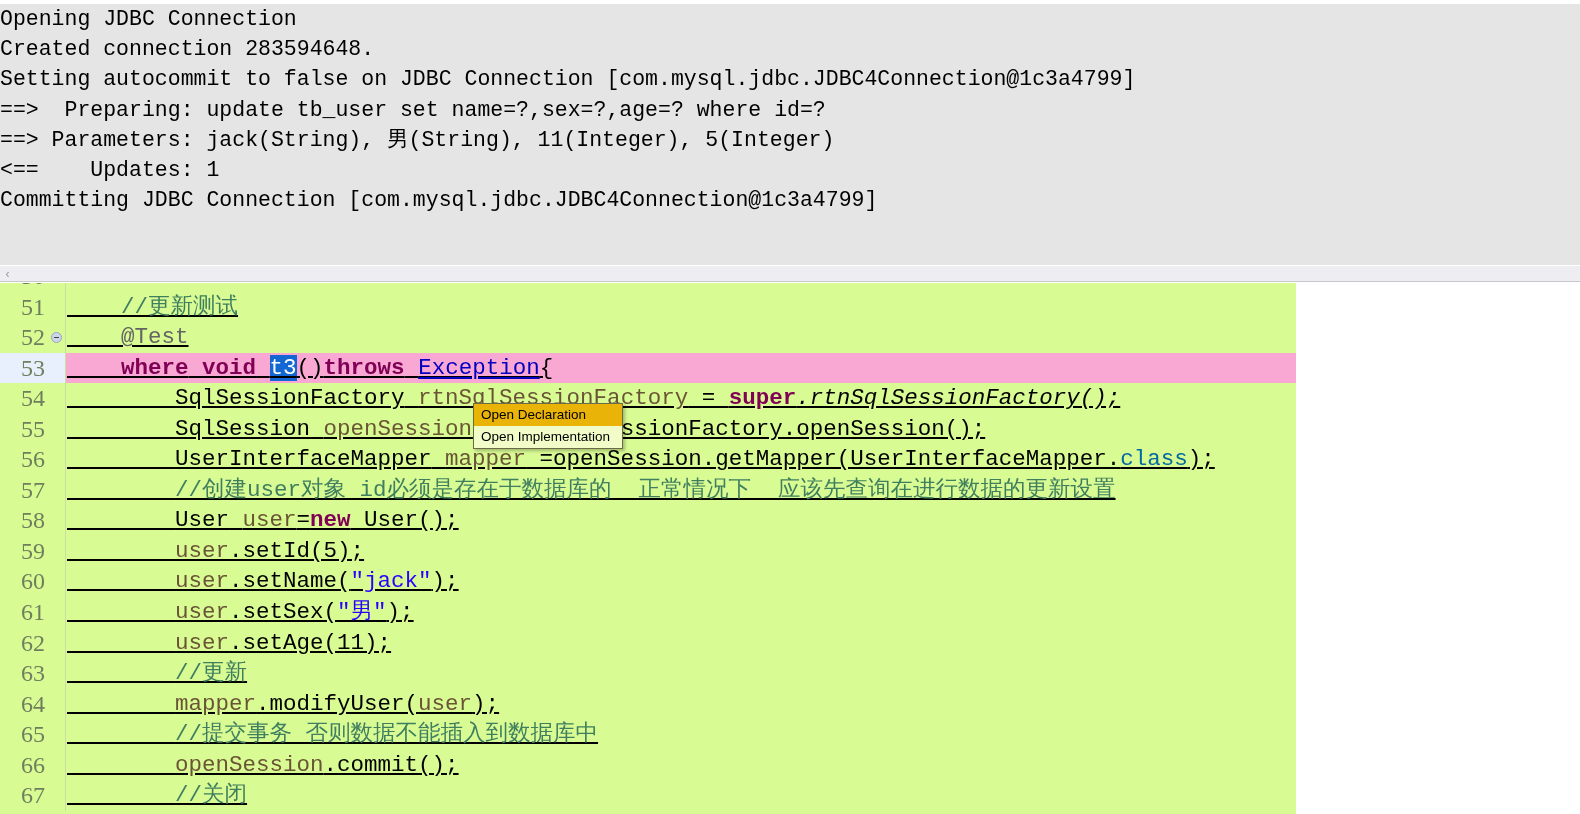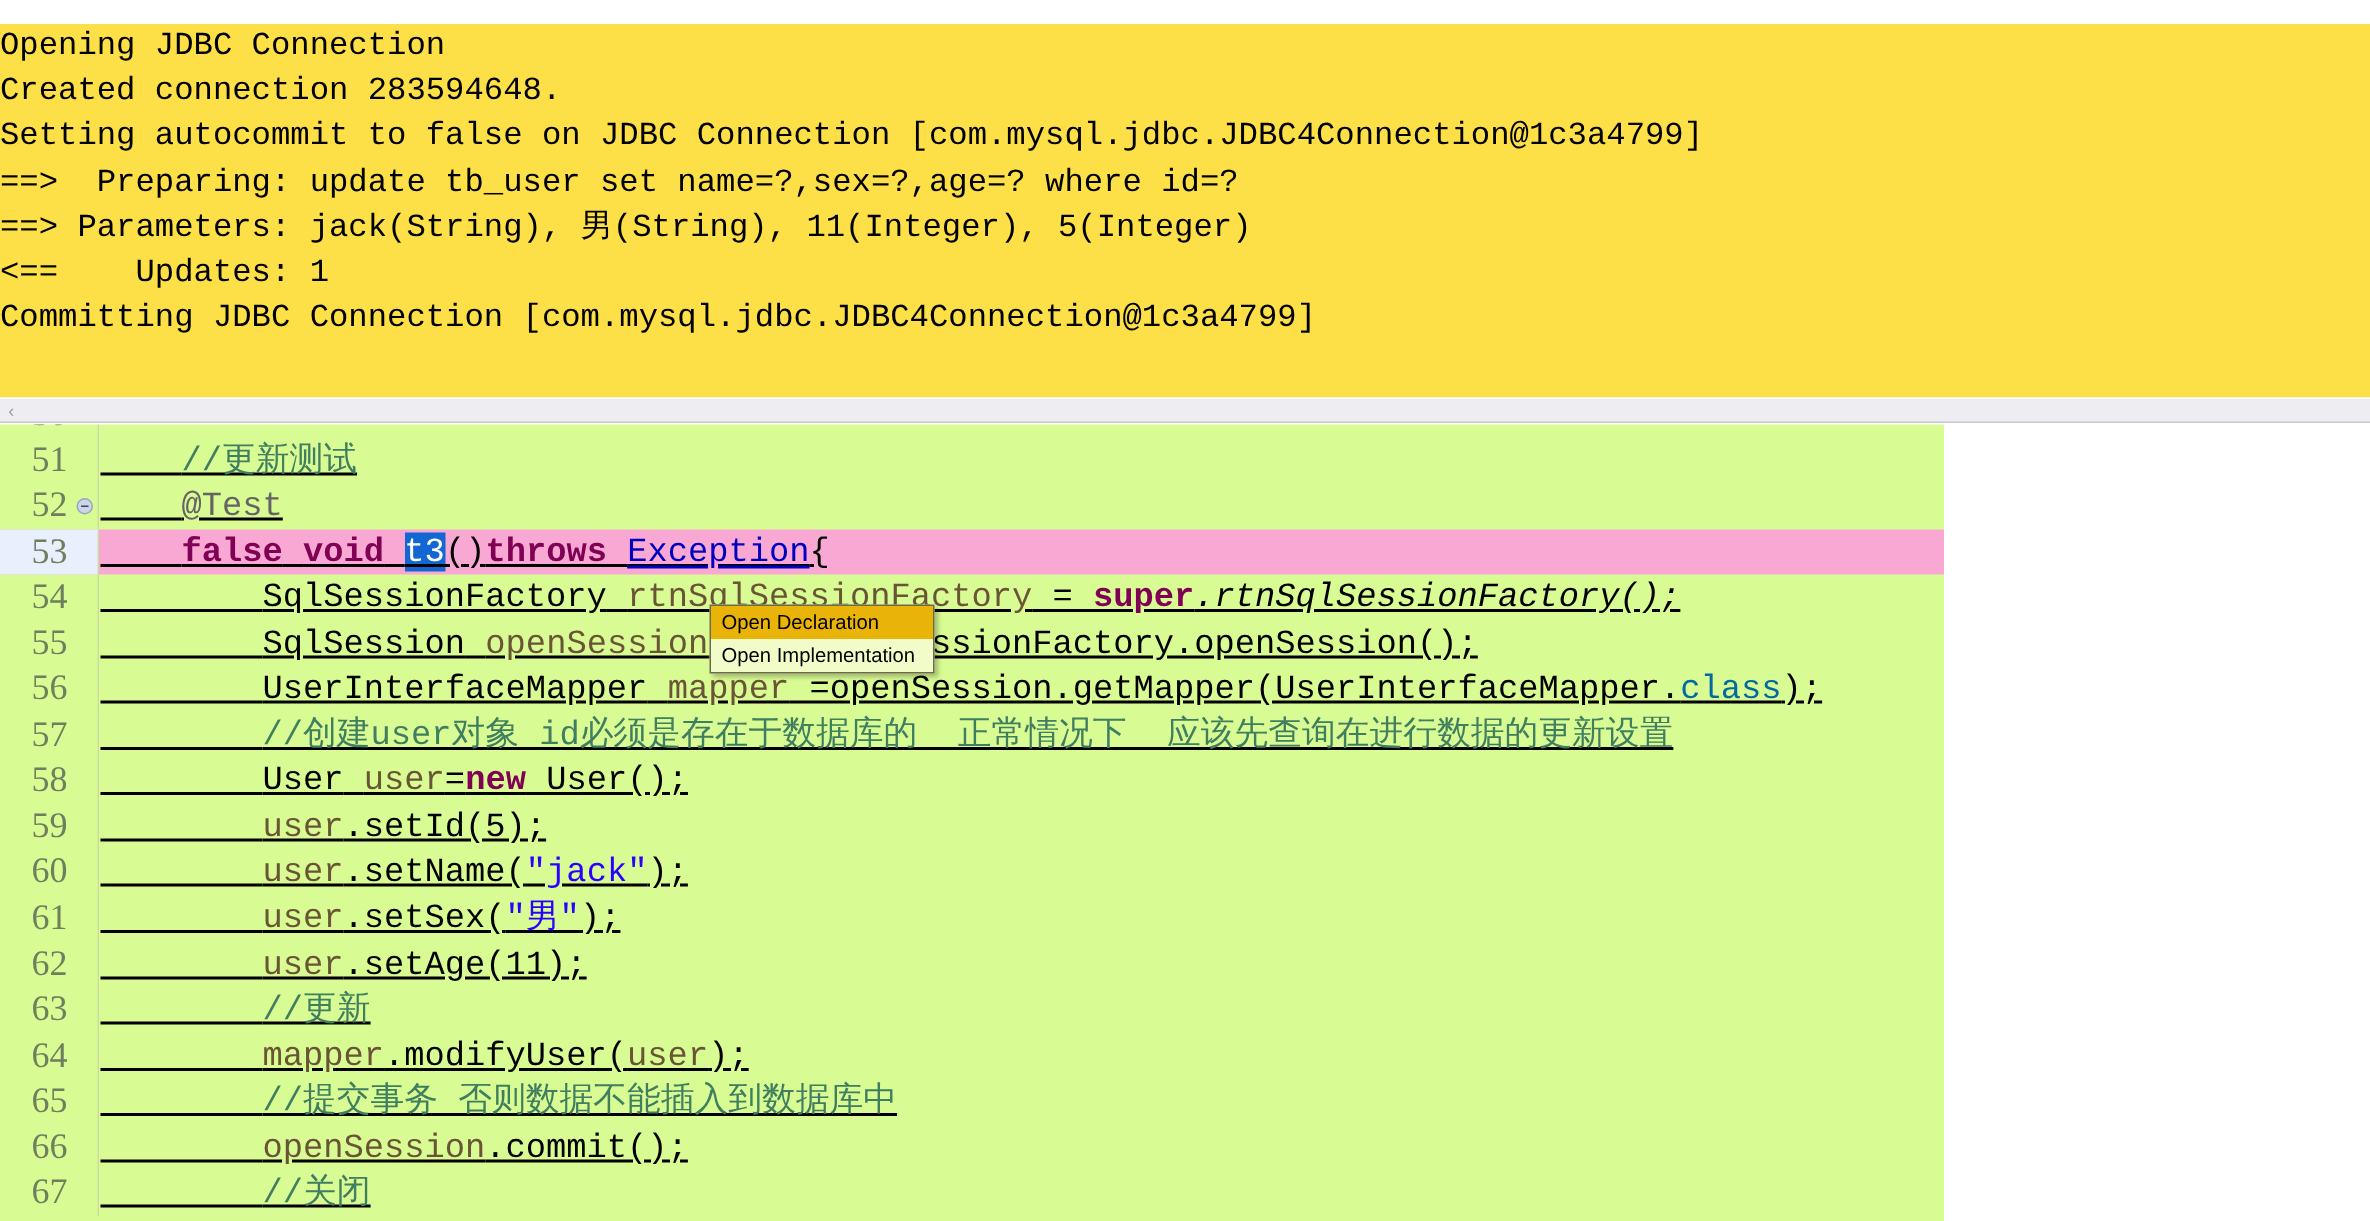--- a/index.html
+++ b/index.html
@@ -10,24 +10,24 @@
     height: 814px;
     overflow: hidden;
   }
   body {
     font-family: "Liberation Mono", "DejaVu Sans Mono", monospace;
   }
 
   
   #console-panel {
     position: absolute;
-    left: 0; top: 16px;
+    left: 0; top: 4px;
     width: 1580px;
     height: 265px;
-    background: #fde047;
+    background: #e5e5e5;
     overflow: hidden;
   }
   .console-line {
     font-family: "Liberation Mono", "DejaVu Sans Mono", monospace;
     font-size: 21.5px;
     line-height: 30.2px;
     color: #000000;
     white-space: pre;
     letter-spacing: 0px;
     padding-left: 0px;
@@ -209,21 +209,21 @@
         <span class="lineno">52</span>
         <span class="fold-marker"></span>
       </div>
       <div class="code-text"><span class="plain">    </span><span class="annot">@Test</span></div>
     </div>
 
     <div class="code-row current">
       <div class="gutter">
         <span class="lineno">53</span>
       </div>
-      <div class="code-text"><span class="plain">    </span><span class="kw">false</span><span class="plain"> </span><span class="kw">void</span><span class="plain"> </span><span class="sel">t3</span><span class="plain">()</span><span class="kw">throws</span><span class="plain"> </span><span class="link">Exception</span><span class="plain">{</span></div>
+      <div class="code-text"><span class="plain">    </span><span class="kw">where</span><span class="plain"> </span><span class="kw">void</span><span class="plain"> </span><span class="sel">t3</span><span class="plain">()</span><span class="kw">throws</span><span class="plain"> </span><span class="link">Exception</span><span class="plain">{</span></div>
     </div>
 
     <div class="code-row">
       <div class="gutter">
         <span class="lineno">54</span>
       </div>
       <div class="code-text"><span class="plain">        </span><span class="plain">SqlSessionFactory</span><span class="plain"> </span><span class="local">rtnSqlSessionFactory</span><span class="plain"> = </span><span class="kw">super</span><span class="static-i">.rtnSqlSessionFactory();</span></div>
     </div>
 
     <div class="code-row">

